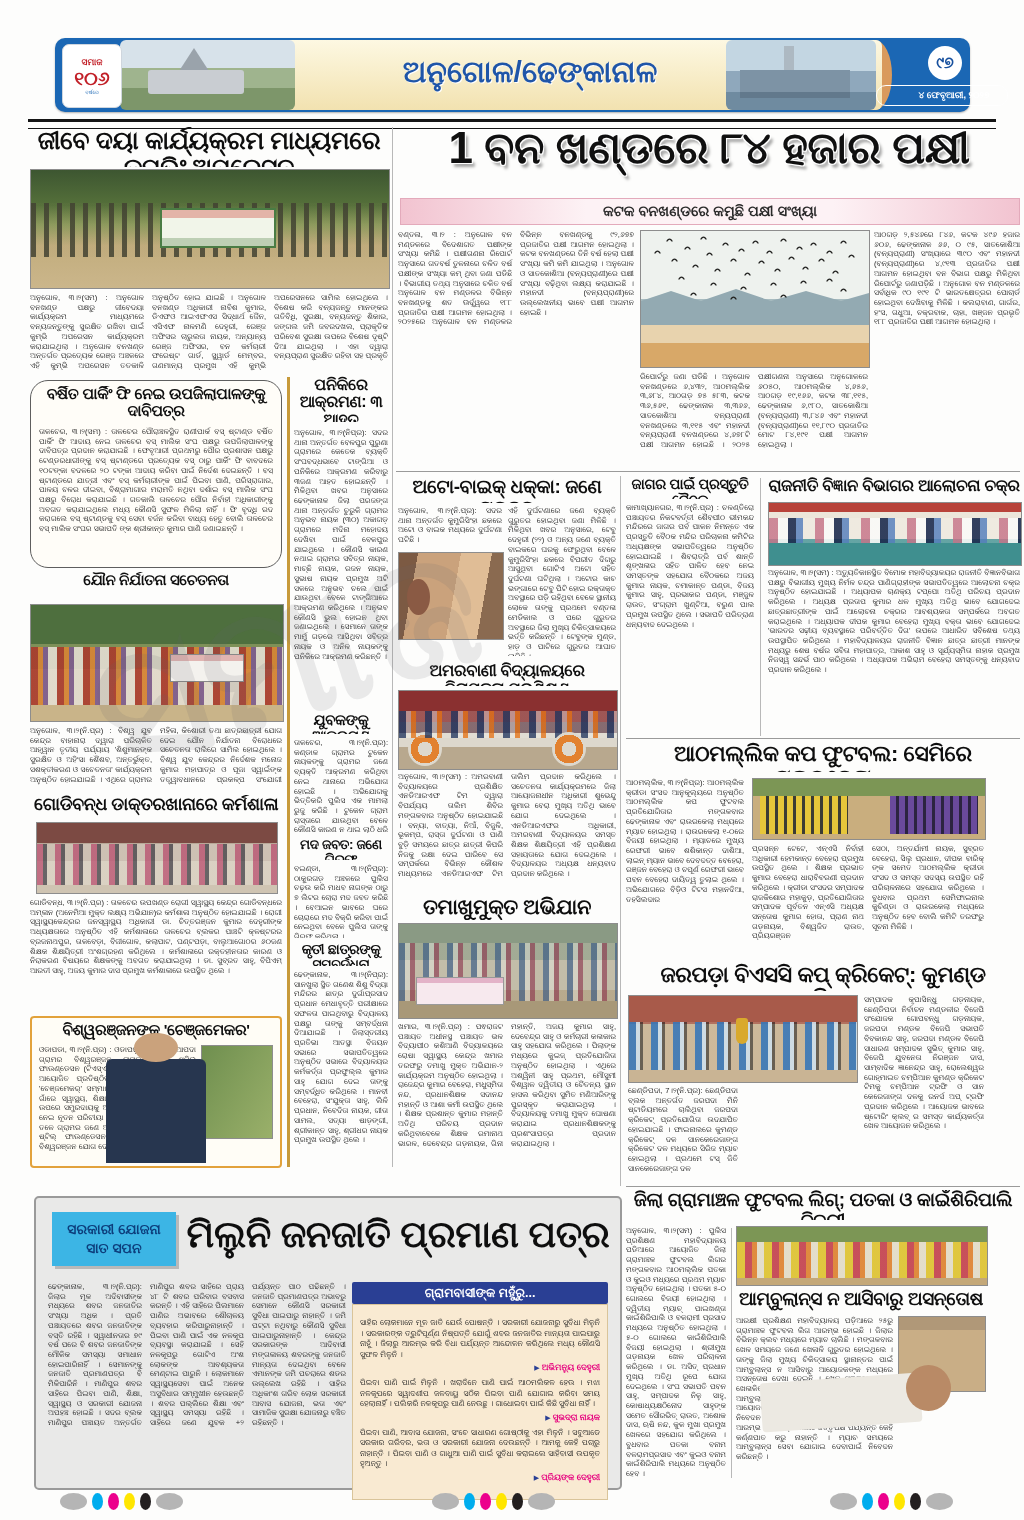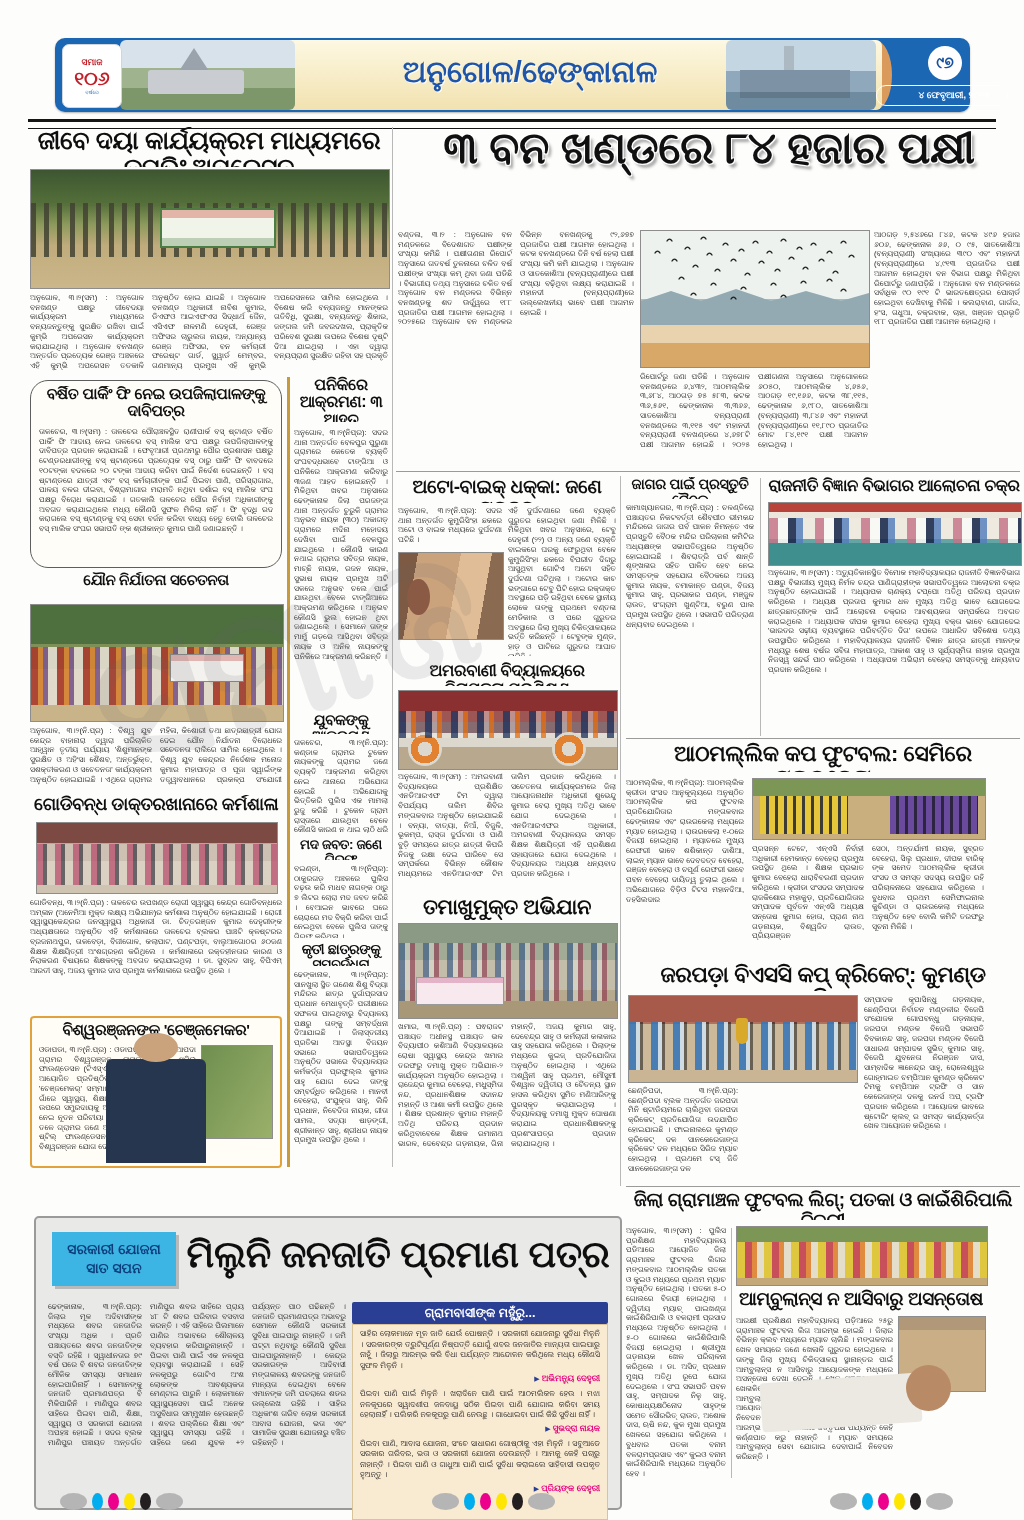--- a/index.html
+++ b/index.html
@@ -86,21 +86,21 @@
   .ph-cricket::before{content:"";position:absolute;left:47%;top:26%;width:12px;height:26px;background:#d9a92c;border-radius:3px 3px 6px 6px;z-index:2;}
   .ph-vfooty{background:linear-gradient(180deg,#7c9655 0 26%,#c4a878 26% 100%);}
   .ph-vfooty .crowd{top:26%;height:62%;background:repeating-linear-gradient(90deg,#e2c93a 0 8px,#c84858 8px 15px,#e2883a 15px 20px,#e6e2d2 20px 27px);opacity:.92;}
   .ph-amb{background:linear-gradient(180deg,#b09878 0 18%,#c9ae86 18% 100%);}
   .ph-amb::before{content:"";position:absolute;left:10%;top:38%;width:64%;height:30%;background:#ece9e2;border-radius:4px;transform:rotate(-4deg);}
   .ph-amb::after{content:"";position:absolute;left:68%;top:30%;width:18%;height:28%;background:#b98a66;border-radius:50%;}
 
   
   .box-plain{border:1.2px solid #5e5e5e;border-radius:18px;background:#fffdf8;}
   .box-orange{border:2px solid #e2a23b;border-radius:4px;background:#fffdf6;}
-  .feature-box{border:2px solid #9a9a9a;border-radius:5px;background:#e9e9e8;margin-top:20px;}
+  .feature-box{border:2px solid #9a9a9a;border-radius:5px;background:#e9e9e8;}
   .feature-label{background:#3cb5e5;color:#0d3e7c;font-weight:800;text-align:center;
     display:flex;flex-direction:column;justify-content:center;gap:2px;box-shadow:3px 3px 0 #b9b9b9;}
   .quote-bar{background:#2a3f94;color:#fff;font-weight:700;text-align:center;border-radius:2px;
     display:flex;align-items:center;justify-content:center;}
   .quote-body{background:#f9ead2;border:1px solid #d9c49a;}
   .quote-text{font-size:7.8px;line-height:1.35;text-align:justify;color:#222;}
   .quote-name{font-size:8.5px;font-weight:800;color:#e6007e;text-align:right;margin:2px 0 5px;}
   .quote-name::before{content:"▶ ";color:#2a3f94;font-size:7px;}
 
   .dots{position:absolute;display:flex;align-items:center;gap:5px;}
@@ -179,21 +179,22 @@
 
   <div class="abs hd" style="left:294px;top:712px;width:94px;height:22px;font-size:15px;">ଯୁବକଙ୍କୁ ଆକ୍ରମଣ</div>
   <div class="abs bt" style="left:294px;top:738px;width:94px;height:96px;">ତାଳଚେର, ୩।୨(ନି.ପ୍ର): କଣ୍ଡାଳ ଗ୍ରାମର ଟୁକେନ ନାୟକଙ୍କୁ ଗ୍ରାମର ଜଣେ ବ୍ୟକ୍ତି ଆକ୍ରମଣ କରିଥିବା ନେଇ ଥାନାରେ ଅଭିଯୋଗ ହୋଇଛି । ଅଭିଯୋଗକୁ ଭିତ୍ତିକରି ପୁଲିସ ଏକ ମାମଲା ରୁଜୁ କରିଛି । ଟୁକେନ ଗ୍ରାମ ରାସ୍ତାରେ ଯାଉଥିବା ବେଳେ କୌଣସି କାରଣ ନ ଥାଇ ଲାଠି ଧରି ଅଟକାଇ ଆକ୍ରମଣ କରିଥିଲେ ।</div>
 
   <div class="abs hd" style="left:294px;top:838px;width:94px;height:22px;font-size:13.5px;">ମଦ ଜବତ: ଜଣେ ଗିରଫ</div>
   <div class="abs bt" style="left:294px;top:864px;width:94px;height:74px;">ବଇଣ୍ଡା, ୩।୨(ନିପ୍ର): ଠାକୁରଗଡ଼ ଅଞ୍ଚଳରେ ପୁଲିସ ଚଢ଼ଉ କରି ମାଧବ ନାଗଙ୍କ ଠାରୁ ୭ ଲିଟର ଚୋରା ମଦ ଜବତ କରିଛି । ବେଆଇନ ଭାବରେ ଘରେ ଚୋରାରେ ମଦ ବିକ୍ରି କରିବା ପାଇଁ ନେଇଥିବା ବେଳେ ପୁଲିସ ତାଙ୍କୁ ଗିରଫ କରିଥିଲା ।</div>
 
   <div class="abs hd" style="left:294px;top:942px;width:94px;height:24px;font-size:14px;">କୃତୀ ଛାତ୍ରଙ୍କୁ ସମ୍ବର୍ଦ୍ଧନା</div>
   <div class="abs bt" style="left:294px;top:970px;width:94px;height:196px;">ଢେଙ୍କାନାଳ, ୩।୨(ନିପ୍ର): ସାନଖୁଲା ସ୍ଥିତ ଗଣେଶ ଶିଶୁ ବିଦ୍ୟା ମନ୍ଦିରର ଛାତ୍ର ଦୁର୍ଗାପ୍ରସାଦ ପ୍ରଧାନ ମେଧାବୃତ୍ତି ପରୀକ୍ଷାରେ ସଫଳତା ପାଇଥିବାରୁ ବିଦ୍ୟାଳୟ ପକ୍ଷରୁ ତାଙ୍କୁ ସମ୍ବର୍ଦ୍ଧନା ଦିଆଯାଇଛି । ଜିଲାସ୍ତରୀୟ ପ୍ରତିଭା ଆତସ୍ଥା ବିଜୟନ ସଭାରେ ସଭାପତିତ୍ୱରେ ଅନୁଷ୍ଠିତ ସଭାରେ ବିଦ୍ୟାଳୟର କର୍ମକର୍ତ୍ତା ପ୍ରଫୁଲ୍ଲ କୁମାର ସାହୁ ଯୋଗ ଦେଇ ତାଙ୍କୁ ସମ୍ବର୍ଦ୍ଧିତ କରିଥିଲେ । ମାନବୀ ବେହେରା, ସଂଯୁକ୍ତା ସାହୁ, ଲିଳି ପ୍ରଧାନ, ନିବେଦିତା ନାୟକ, ଗୀତା ସାମଲ, ସତ୍ୟା ଷାଡ଼ଙ୍ଗୀ, ଶ୍ରୀକାନ୍ତ ସାହୁ, ଶ୍ରୀଧର ନାୟକ ପ୍ରମୁଖ ଉପସ୍ଥିତ ଥିଲେ ।</div>
 
-  <div class="abs hd main-head">୩ ବନ ଖଣ୍ଡରେ ୮୪ ହଜାର ପକ୍ଷୀ</div>
+  <div class="abs hd main-head">1 ବନ ଖଣ୍ଡରେ ୮୪ ହଜାର ପକ୍ଷୀ</div>
+  <div class="abs strap">କଟକ ବନଖଣ୍ଡରେ କମୁଛି ପକ୍ଷୀ ସଂଖ୍ୟା</div>
 
   <div class="abs bt c2" style="left:398px;top:230px;width:236px;height:238px;">ବଣ୍ତଳା, ୩।୨ : ଅନୁଗୋଳ ବନ ମଣ୍ଡଳରେ ବିଦେଶାଗତ ପକ୍ଷୀଙ୍କ ସଂଖ୍ୟା କମିଛି । ପକ୍ଷୀଗଣନା ରିପୋର୍ଟ ଅନୁସାରେ ଗତବର୍ଷ ତୁଳନାରେ ଚଳିତ ବର୍ଷ ପକ୍ଷୀଙ୍କ ସଂଖ୍ୟା କମ୍ ଥିବା ଜଣା ପଡିଛି । ବିଭାଗୀୟ ତଥ୍ୟ ଅନୁସାରେ ଚଳିତ ବର୍ଷ ଅନୁଗୋଳ ବନ ମଣ୍ଡଳର ବିଭିନ୍ନ ବନଖଣ୍ଡକୁ ଶତ ଊର୍ଦ୍ଧ୍ୱରେ ୧୮୮ ପ୍ରଜାତିର ପକ୍ଷୀ ଆଗମନ ହୋଇଥିଲା । ୨୦୨୫ରେ ଅନୁଗୋଳ ବନ ମଣ୍ଡଳର ବିଭିନ୍ନ ବନଖଣ୍ଡକୁ ୯୨,୬୭୭ ପ୍ରଜାତିର ପକ୍ଷୀ ଆଗମନ ହୋଇଥିଲା । କଟକ ବନଖଣ୍ଡରେ ତିନି ବର୍ଷ ହେଲା ପକ୍ଷୀ ସଂଖ୍ୟା କମି କମି ଯାଇଥିଲା । ଅନୁଗୋଳ ଓ ସାତକୋଶିଆ (ବନ୍ୟପ୍ରାଣୀ)ରେ ପକ୍ଷୀ ସଂଖ୍ୟା ବଢ଼ିଥିବା ଲକ୍ଷ୍ୟ କରାଯାଇଛି । ମହାନଦୀ (ବନ୍ୟପ୍ରାଣୀ)ରେ ଉଲ୍ଲେଖନୀୟ ଭାବେ ପକ୍ଷୀ ଆଗମନ ହୋଇଛି ।</div>
   <div class="abs ph ph-birds" style="left:640px;top:230px;width:228px;height:136px;">
     <svg width="228" height="136" viewBox="0 0 228 136">
       <rect x="0" y="0" width="228" height="136" fill="#eef2ee"></rect>
       <rect x="0" y="68" width="228" height="26" fill="#a8bcc0"></rect>
       <path d="M0 70 L30 60 L60 70 L95 58 L130 70 L165 60 L200 70 L228 62 L228 94 L0 94 Z" fill="#93aab2"></path>
       <rect x="0" y="94" width="228" height="20" fill="#e8d3ae"></rect>
       <rect x="0" y="112" width="228" height="24" fill="#d8a868"></rect>
       <g stroke="#20201e" fill="none" stroke-width="1.4" stroke-linecap="round">
@@ -276,21 +277,21 @@
     <div class="tr"></div>
   </div>
   <div class="abs bt" style="left:752px;top:844px;width:112px;height:116px;">ପ୍ରସନ୍ନ ଟେଟେ, ଏନ୍ଏସି ନିର୍ବାହୀ ଅଧିକାରୀ ହେମକାନ୍ତ ବେହେରା ପ୍ରମୁଖ ଉପସ୍ଥିତ ଥିଲେ । ଶିକ୍ଷକ ପ୍ରଭାତ କୁମାର ବେହେରା ଧାରାବିବରଣୀ ପ୍ରଦାନ କରିଥିଲେ । କ୍ରୀଡା ସଂସଦର ସମ୍ପାଦକ ରାଜକିଶୋର ମହାକୁଡ଼, ପ୍ରତିଯୋଗିତାର ସମ୍ପାଦକ ପୂର୍ବତନ ଏନ୍ଏସି ଅଧ୍ୟକ୍ଷ ସନ୍ତୋଷ କୁମାର ହୋତା, ପ୍ରାଣ ନାଥ ଗଡ଼ନାୟକ, ବିଶ୍ୱଜିତ ରାଉତ, ପ୍ରିୟରଞ୍ଜନ</div>
   <div class="abs bt" style="left:872px;top:844px;width:112px;height:116px;">ସେଠା, ଅନ୍ତର୍ଯାମୀ ନାୟକ, ସୁବ୍ରତ ବେହେରା, ସିଲୁ ପ୍ରଧାନ, ଦୀପକ ବାରିକ୍ ଙ୍କ ସମେତ ଆଠମଲ୍ଲିକ କ୍ରୀଡା ସଂସଦ ଓ ସମସ୍ତ ସଦସ୍ୟ ଉପସ୍ଥିତ ରହି ପରିଚାଳନାରେ ସହଯୋଗ କରିଥିଲେ । ବୁଧବାର ପ୍ରଥମ ସେମିଫାଇନାଲ କୁଚିଣ୍ଡା ଓ ରାଉରକେଲା ମଧ୍ୟରେ ଅନୁଷ୍ଠିତ ହେବ ବୋଲି କମିଟି ତରଫରୁ ସୂଚନା ମିଳିଛି ।</div>
 
   <div class="abs hd" style="left:626px;top:963px;width:394px;height:28px;font-size:22px;">ଜରପଡ଼ା ବିଏସସି କପ୍ କ୍ରିକେଟ୍: କୁମଣ୍ଡ ଚମ୍ପିଆନ</div>
   <div class="abs ph ph-cricket" style="left:628px;top:995px;width:228px;height:86px;">
     <div class="crowd"></div>
   </div>
   <div class="abs bt" style="left:864px;top:995px;width:120px;height:190px;">ସମ୍ପାଦକ କୃପାସିନ୍ଧୁ ଗଡ଼ନାୟକ, ଛେଣ୍ଡିପଦା ନିର୍ବାଚନ ମଣ୍ଡଳୀର ବିଜେପି ସଂଯୋଜକ ଗୋପବନ୍ଧୁ ଗଡ଼ନାୟକ, ଜରପଦା ମଣ୍ଡଳ ବିଜେପି ସଭାପତି ବିବକାନନ୍ଦ ସାହୁ, ଜରପଦା ମଣ୍ଡଳ ବିଜେପି ସାଧାରଣ ସମ୍ପାଦକ ସୁଭିତ୍ କୁମାର ସାହୁ, ବିଜେପି ଯୁବନେତା ନିରଞ୍ଜନ ଦାସ, ସାମ୍ବାଦିକ ଜ୍ଞାନେନ୍ଦ୍ର ସାହୁ, ରୋଲେଶ୍ୱର ଗୋହ୍ମାଇତ ଚମ୍ପିଆନ କୁମଣ୍ଡ କ୍ରିକେଟ ଟିମକୁ ଚମ୍ପିଆନ ଟ୍ରଫି ଓ ସାନ କେରେଜାଙ୍ଗ ଦଳକୁ ରନର୍ସ ଅପ୍ ଟ୍ରଫି ପ୍ରଦାନ କରିଥିଲେ । ଆୟୋଜକ ଭାବରେ ଷ୍ଟୋରିଂ କ୍ଲବ୍ ର ସମସ୍ତ କାର୍ଯ୍ୟକର୍ତ୍ତା ଖେଳ ଆୟୋଜନ କରିଥିଲେ ।</div>
-  <div class="abs bt" style="left:628px;top:1086px;width:110px;height:98px;">ଛେଣ୍ଡିପଦା, ୩।୨(ନି.ପ୍ର): ଛେଣ୍ଡିପଦା ବ୍ଲକ ଅନ୍ତର୍ଗତ ଜରପଦା ମିନି ଷ୍ଟାଡିୟମରେ ଚାଲିଥିବା ଜରପଦା କ୍ରିକେଟ୍ ପ୍ରତିଯୋଗିତା ଉଦଯାପିତ ହୋଇଯାଇଛି । ଫାଇନାଲରେ କୁମଣ୍ଡ କ୍ରିକେଟ୍ ଦଳ ସାନକେରେଜାଙ୍ଗ କ୍ରିକେଟ ଦଳ ମଧ୍ୟରେ ସିରିଜ ମ୍ୟାଚ ହୋଇଥିଲା । ପ୍ରଥମେ ଟସ୍ ଜିତି ସାନକେରେଜାଙ୍ଗ ଦଳ</div>
+  <div class="abs bt" style="left:628px;top:1086px;width:110px;height:98px;">ଛେଣ୍ଡିପଦା, 7।୨(ନି.ପ୍ର): ଛେଣ୍ଡିପଦା ବ୍ଲକ ଅନ୍ତର୍ଗତ ଜରପଦା ମିନି ଷ୍ଟାଡିୟମରେ ଚାଲିଥିବା ଜରପଦା କ୍ରିକେଟ୍ ପ୍ରତିଯୋଗିତା ଉଦଯାପିତ ହୋଇଯାଇଛି । ଫାଇନାଲରେ କୁମଣ୍ଡ କ୍ରିକେଟ୍ ଦଳ ସାନକେରେଜାଙ୍ଗ କ୍ରିକେଟ ଦଳ ମଧ୍ୟରେ ସିରିଜ ମ୍ୟାଚ ହୋଇଥିଲା । ପ୍ରଥମେ ଟସ୍ ଜିତି ସାନକେରେଜାଙ୍ଗ ଦଳ</div>
 
   <div class="abs hr" style="left:626px;top:1186px;width:394px;"></div>
 
   <div class="abs hd" style="left:626px;top:1190px;width:394px;height:30px;font-size:19px;">ଜିଲା ଗ୍ରାମାଞ୍ଚଳ ଫୁଟବଲ ଲିଗ୍; ପତକା ଓ କାଇଁଶିରିପାଲି ବିଜୟୀ</div>
   <div class="abs bt" style="left:626px;top:1226px;width:100px;height:254px;">ଅନୁଗୋଳ, ୩।୨(ସମ) : ପୁଲିସ ପ୍ରଶିକ୍ଷଣ ମହାବିଦ୍ୟାଳୟ ପଡିଆରେ ଆୟୋଜିତ ଜିଲା ଗ୍ରାମାଞ୍ଚଳ ଫୁଟବଲ ଲିଗର ମଙ୍ଗଳବାର ଆଠମଲ୍ଲିକ ପତକା ଓ କୁଇଓ ମଧ୍ୟରେ ପ୍ରଥମ ମ୍ୟାଚ ଅନୁଷ୍ଠିତ ହୋଇଥିଲା । ପତକା ୫-୦ ଗୋଲରେ ବିଜୟୀ ହୋଇଥିଲା । ଦ୍ୱିତୀୟ ମ୍ୟାଚ୍ ପାଇଖଣ୍ତା କାଇଁଶିରିପାଲି ଓ ବଳରାମୀ ପ୍ରସାଦ ମଧ୍ୟରେ ଅନୁଷ୍ଠିତ ହୋଇଥିଲା । ୫-୦ ଗୋଲରେ କାଇଁଶିରିପାଲି ବିଜୟୀ ହୋଇଥିଲା । ଶ୍ରୀମୁଖ ଗଡ଼ନାୟକ ଖେଳ ପରିଚାଳନା କରିଥିଲେ । ଡା. ଅସିତ୍ ପ୍ରଧାନ ମୁଖ୍ୟ ଅତିଥି ରୂପେ ଯୋଗ ଦେଇଥିଲେ । ସଂଘ ସଭାପତି ପବନ ସାହୁ, ସମ୍ପାଦକ ନିଳୁ ସାହୁ, କୋଷାଧ୍ୟକ୍ଷଠିନୋଦ ସାହୁଙ୍କ ସମେତ ସୌରଭିତ୍ ରାଉତ, ଅଶୋକ ଦାସ, ଋଷି ନନ୍ଦ, କୁଳ ମୁଖା ପ୍ରମୁଖ ଖେଳରେ ସହଯୋଗ କରିଥିଲେ । ବୁଧବାର ପତକା ବନାମ ବଳରାମପ୍ରସାଦ ଏବଂ କୁଇଓ ବନାମ କାଇଁଶିରିପାଲି ମଧ୍ୟରେ ଅନୁଷ୍ଠିତ ହେବ ।</div>
   <div class="abs ph ph-vfooty" style="left:736px;top:1226px;width:250px;height:58px;">
     <div class="crowd"></div>
   </div>
 
   <div class="abs hd" style="left:736px;top:1289px;width:250px;height:24px;font-size:18.5px;">ଆମ୍ବୁଲାନ୍ସ ନ ଆସିବାରୁ ଅସନ୍ତୋଷ</div>
@@ -301,21 +302,21 @@
 
   <div class="abs feature-box" style="left:34px;top:1196px;width:584px;height:290px;">
     <div class="abs feature-label" style="left:16px;top:14px;width:124px;height:54px;font-size:14px;">
       <span>ସରକାରୀ ଯୋଜନା</span>
       <span>ସାତ ସପନ</span>
     </div>
     <div class="abs hd" style="left:150px;top:6px;width:424px;height:68px;font-size:37px;line-height:1.7;">ମିଲୁନି ଜନଜାତି ପ୍ରମାଣ ପତ୍ର</div>
     <div class="abs bt c3" style="left:12px;top:84px;width:298px;height:194px;">ଢେଙ୍କାନାଳ, ୩।୨(ନି.ପ୍ର): ଜିଲାର ମୂଳ ଅଦିବାସୀଙ୍କ ମଧ୍ୟରେ ଶବର ଜନଜାତିର ସଂଖ୍ୟା ଅଧିକ । ପ୍ରତି ପଞ୍ଚାୟତରେ ଶବର ଜନଜାତିଙ୍କ ବସ୍ତି ରହିଛି । ସ୍ୱାଧୀନତାର ୭୯ ବର୍ଷ ପରେ ବି ଶବର ଜନଜାତିଙ୍କ ମୌଳିକ ସମସ୍ୟା ସମାଧାନ ହୋଇପାରିନାହିଁ । ସେମାନଙ୍କୁ ଜନଜାତି ପ୍ରମାଣପତ୍ର ବି ମିଳିପାରିନି । ମାଣିପୁର ଶବର ସାହିରେ ପିଇବା ପାଣି, ଶିକ୍ଷା, ସ୍ୱାସ୍ଥ୍ୟ ଓ ସରକାରୀ ଯୋଜନା ଅପହଞ୍ଚ ହୋଇଛି । ସଦର ବ୍ଲକ ମାଣିପୁର ପଞ୍ଚାୟତ ଅନ୍ତର୍ଗତ ମାଣିପୁର ଶବର ସାହିରେ ପ୍ରାୟ ୪୮ ଟି ଶବର ପରିବାର ବସବାସ କରନ୍ତି । ଏହି ସାହିରେ ପିଲମାନେ ପାଣିର ଅଭାବରେ ଶୌଚାଳୟ ବ୍ୟବହାର କରିପାରୁନାହାନ୍ତି । ପିଇବା ପାଣି ପାଇଁ ଏକ ନଳକୂପ ବ୍ୟବସ୍ଥା କରାଯାଇଛି । ସେହି ନଳକୂପରୁ ଗୋଟିଏ ଅଂଶ ଲୋକଙ୍କ ଆବଶ୍ୟକତା ମେଣ୍ଟାଇ ପାରୁନି । ଲୋକମାନେ ସ୍ୱାସ୍ଥ୍ୟସେବା ପାଇଁ ଅନେକ ଅସୁବିଧାର ସମ୍ମୁଖୀନ ହେଉଛନ୍ତି । ଶବର ପଲ୍ଲିରେ ଶିକ୍ଷା ଏବଂ ସ୍ୱାସ୍ଥ୍ୟ ସମସ୍ୟା ରହିଛି । ସାହିରେ ଜଣେ ଯୁବକ +୨ ପର୍ଯ୍ୟନ୍ତ ପାଠ ପଢିଛନ୍ତି । ଜନଜାତି ପ୍ରମାଣପତ୍ର ଅଭାବରୁ ସେମାନେ କୌଣସି ସରକାରୀ ସୁବିଧା ପାଇପାରୁ ନାହାନ୍ତି । ଜମି ପଟ୍ଟା ନଥିବାରୁ କୌଣସି ସୁବିଧା ପାଇପାରୁନାହାନ୍ତି । କେନ୍ଦ୍ର ସରକାରଙ୍କ ଆଦିବାସୀ ମଙ୍ଗଳାଳୟ ଶବରଙ୍କୁ ଜନଜାତି ମାନ୍ୟତା ଦେଇଥିବା ବେଳେ ଏମାନଙ୍କ ଜମି ପଚରାରେ ଶଡର ଉଲ୍ଲେଖ ରହିଛି । ସାହିର ଅଧିକାଂଶ ଗରିବ ଲୋକ ସରକାରୀ ଆବାସ ଯୋଜନା, ଭତା ଏବଂ ସାମାଜିକ ସୁରକ୍ଷା ଯୋଜନାରୁ ବଞ୍ଚିତ ରହିଛନ୍ତି ।</div>
     <div class="abs" style="left:316px;top:84px;width:256px;height:194px;">
       <div class="quote-bar" style="height:22px;font-size:12.5px;">ଗ୍ରାମବାସୀଙ୍କ ମହୁଁରୁ...</div>
-      <div class="quote-body" style="height:196px;padding:4px 7px;box-sizing:border-box;overflow:hidden;">
+      <div class="quote-body" style="height:196px;padding:13px 7px;box-sizing:border-box;overflow:hidden;">
         <div class="quote-text">ସାହିର ଲୋକମାନେ ମୂଳ ଜାତି ଯେଉଁ ପୋଷନ୍ତି । ସରକାରୀ ଯୋଜନାରୁ ସୁବିଧା ମିଳୁନି । ସରକାରଙ୍କ ତ୍ରୁଟିପୂର୍ଣ୍ଣ ନିଷ୍ପତ୍ତି ଯୋଗୁଁ ଶବର ଜନଜାତିର ମାନ୍ୟତା ପାଇପାରୁ ନାହୁଁ । ଜିଲାରୁ ଆରମ୍ଭ କରି ବିଧା ପର୍ଯ୍ୟନ୍ତ ଆନ୍ଦୋଳନ କରିଥିଲେ ମଧ୍ୟ କୌଣସି ସୁଫଳ ମିଳୁନି ।</div>
         <div class="quote-name">ଅଭିମନ୍ୟୁ ଦେହୁରୀ</div>
         <div class="quote-text">ପିଇବା ପାଣି ପାଇଁ ମିଳୁନି । ଖରାଦିନେ ପାଣି ପାଇଁ ଆଠମଲିକଳ ହେଉ । ମଝା ନଳକୂପରେ ସ୍ୱାଦଶୀପ ଜଳବାୟୁ ସଠିକ ପିଇବା ପାଣି ଯୋଗାଇ କରିବା ସମୟ ହେଲାନାହିଁ । ପଲିକରି ନଳକୂପରୁ ପାଣି ନେଉଛୁ । ଗାଧୋଇବା ପାଇଁ କିଛି ସୁବିଧା ନାହିଁ ।</div>
         <div class="quote-name">ସୁଭଦ୍ରା ନାୟକ</div>
         <div class="quote-text">ପିଇବା ପାଣି, ଆବାସ ଯୋଜନା, ସଂଚେ ସାଧାରଣ ଗୋଷ୍ଠୀକୁ ଏହା ମିଳୁନି । ସବୁଆଡେ ସରକାର ଗରିବର, ଭତା ଓ ସରକାରୀ ଯୋଜନା ଦେଉଛନ୍ତି । ଆମକୁ କେହି ପଚାରୁ ନାହାନ୍ତି । ପିଇବା ପାଣି ଓ ଗାଧୁଆ ପାଣି ପାଇଁ ସୁବିଧା କରାଇଲେ ସାହିବାସୀ ଉପକୃତ ହୁଅନ୍ତୁ ।</div>
         <div class="quote-name">ପ୍ରିୟଙ୍କ ଦେହୁରୀ</div>
       </div>
     </div>
   </div>
 

